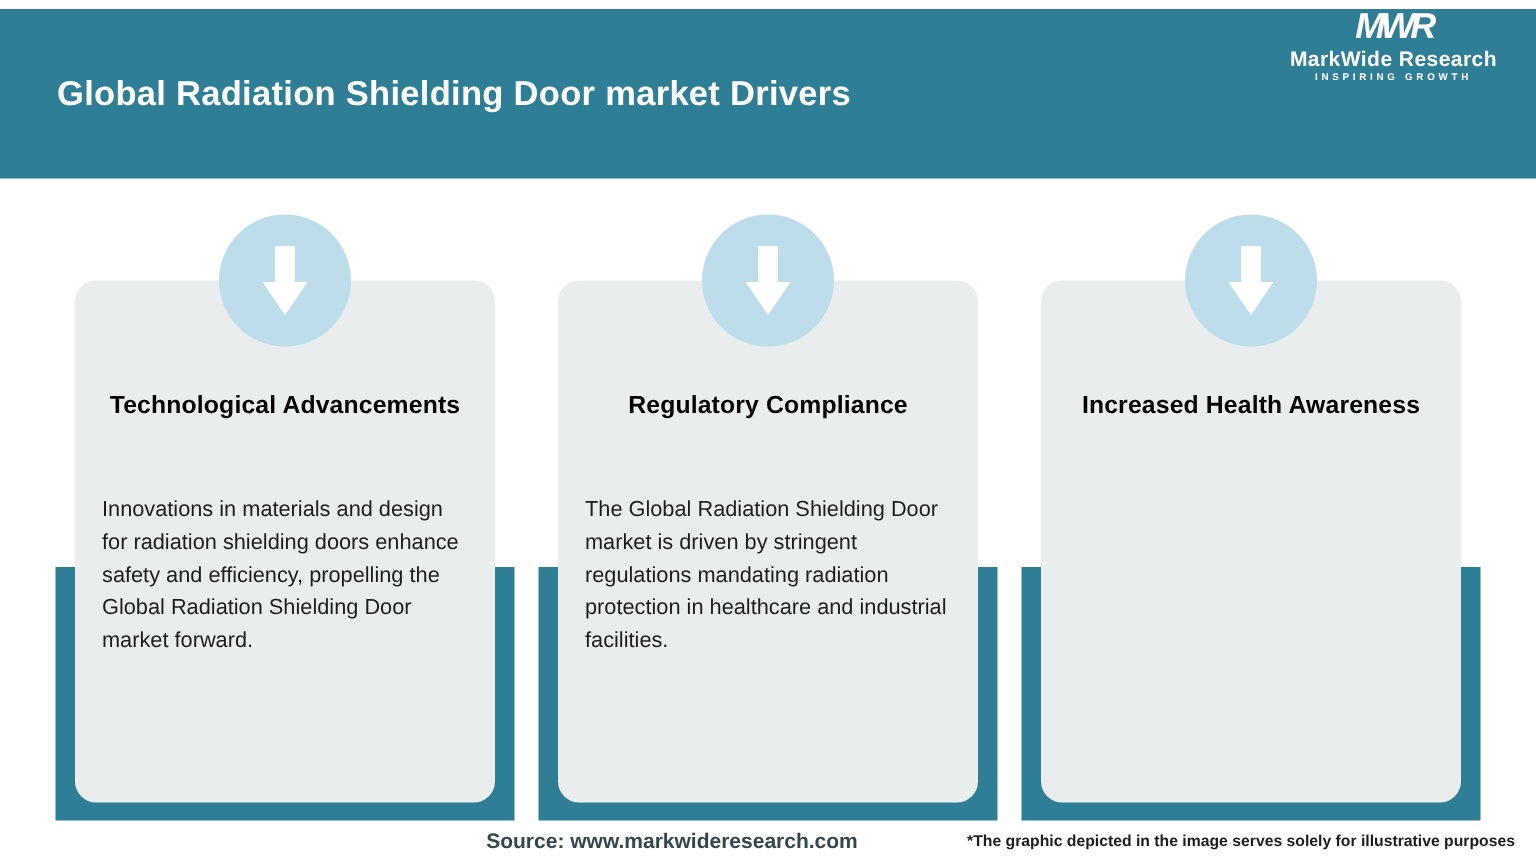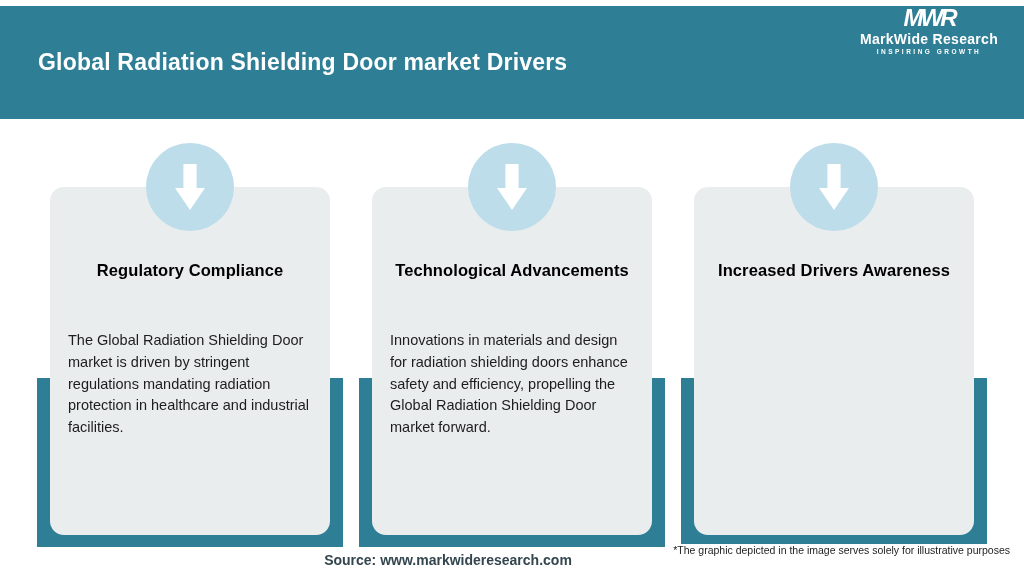--- a/index.html
+++ b/index.html
@@ -41,22 +41,22 @@
   .card{position:relative;z-index:1;margin-top:-44px;height:348px;
     background:var(--card-bg);border-radius:14px;padding:74px 18px 0 18px;}
   .card-title{text-align:center;font-size:16.5px;font-weight:bold;
     color:#000;letter-spacing:.1px;}
   .card-body{margin-top:50px;font-size:14.5px;line-height:1.5;
     color:var(--text-color);}
 
   
   .footer-source{position:absolute;bottom:8px;left:0;width:896px;
     text-align:center;font-size:14px;font-weight:bold;color:var(--source-color);}
-  .footer-disclaimer{position:absolute;bottom:20px;right:14px;
-    font-size:10.5px;color:#1d1d1d;background:#fff;padding-left:6px;}
+  .footer-disclaimer{position:absolute;bottom:9px;right:14px;
+    font-size:10.5px;color:#1d1d1d;background:#fff;padding-left:6px;font-weight:bold;}
 </style>
 </head>
 <body>
 
 <div class="stage">
 
   <div class="header">
     <div class="header-title">Global Radiation Shielding Door market Drivers</div>
   </div>
 
@@ -67,43 +67,43 @@
   </div>
 
   <div class="cards-row">
 
     <div class="card-wrap">
       <div class="card-shadow"></div>
       <div class="circle">
         <div class="down-arrow"></div>
       </div>
       <div class="card">
+        <div class="card-title">Technological Advancements</div>
+        <div class="card-body">Innovations in materials and design for radiation shielding doors enhance safety and efficiency, propelling the Global Radiation Shielding Door market forward.</div>
+      </div>
+    </div>
+
+    <div class="card-wrap">
+      <div class="card-shadow"></div>
+      <div class="circle">
+        <div class="down-arrow"></div>
+      </div>
+      <div class="card">
         <div class="card-title">Regulatory Compliance</div>
         <div class="card-body">The Global Radiation Shielding Door market is driven by stringent regulations mandating radiation protection in healthcare and industrial facilities.</div>
       </div>
     </div>
 
     <div class="card-wrap">
       <div class="card-shadow"></div>
       <div class="circle">
         <div class="down-arrow"></div>
       </div>
       <div class="card">
-        <div class="card-title">Technological Advancements</div>
-        <div class="card-body">Innovations in materials and design for radiation shielding doors enhance safety and efficiency, propelling the Global Radiation Shielding Door market forward.</div>
-      </div>
-    </div>
-
-    <div class="card-wrap">
-      <div class="card-shadow"></div>
-      <div class="circle">
-        <div class="down-arrow"></div>
-      </div>
-      <div class="card">
-        <div class="card-title">Increased Drivers Awareness</div>
+        <div class="card-title">Increased Health Awareness</div>
       </div>
     </div>
 
   </div>
 
   <div class="footer-source">Source: www.markwideresearch.com</div>
   <div class="footer-disclaimer">*The graphic depicted in the image serves solely for illustrative purposes</div>
 
 </div>
 

